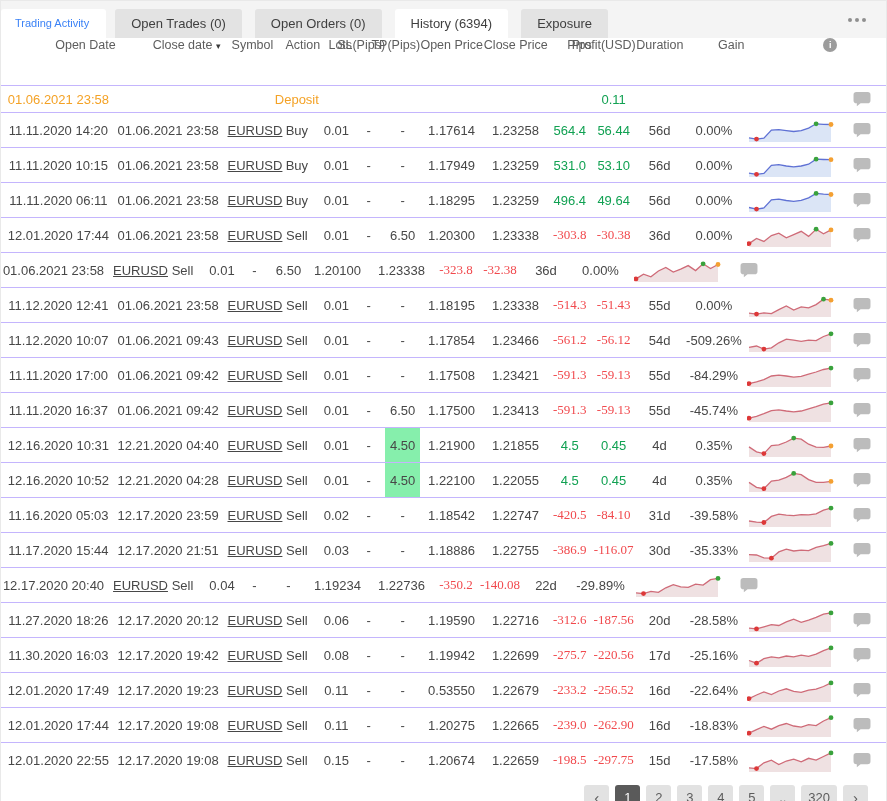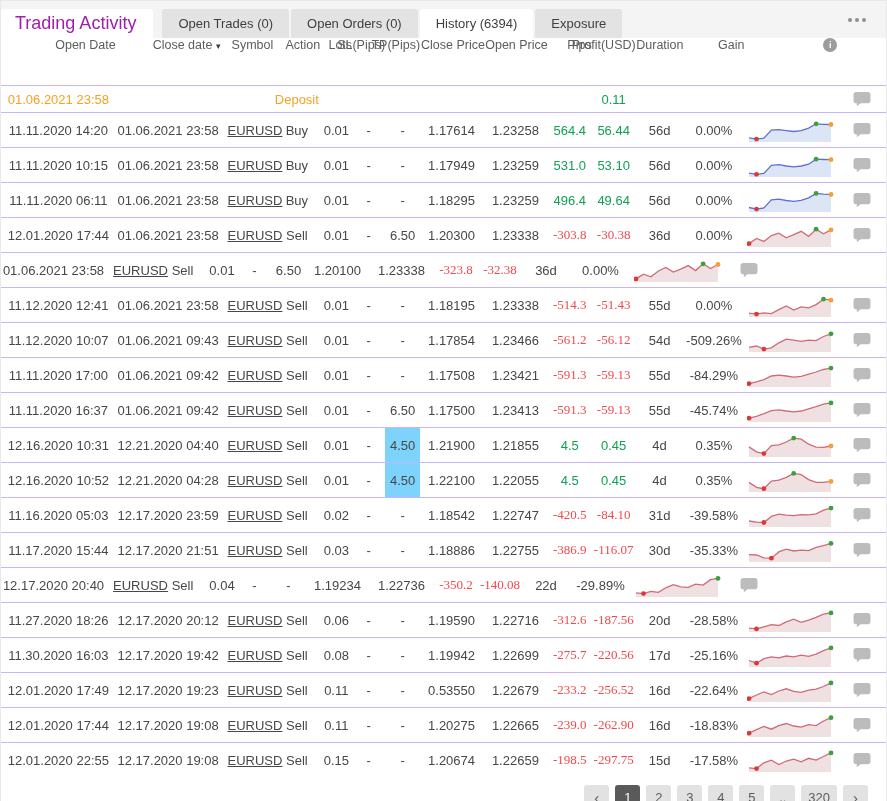--- a/index.html
+++ b/index.html
@@ -1,43 +1,43 @@
 <!DOCTYPE html>
 <html><head>
 <meta charset="utf-8">
 <style>
   html,body{margin:0;padding:0;background:#fff;}
   body{font-family:"Liberation Sans","DejaVu Sans",sans-serif;color:#474747;-webkit-font-smoothing:antialiased;}
   .app{width:887px;height:801px;overflow:hidden;background:#fff;box-sizing:border-box;border:1px solid #e9e9e9;border-bottom:none;display:flex;flex-direction:column;}
 
   
   .tabbar{height:37px;background:#f4f4f4;display:flex;align-items:flex-end;flex:0 0 auto;}
-  .title{background:#fff;height:29px;line-height:29px;padding:0 17px 0 14px;font-size:18px;color:#a21caf;border-radius:3px 3px 0 0;white-space:nowrap;}
-  .tabs{display:flex;align-items:flex-end;gap:2px;margin-left:9px;}
+  .title{background:#fff;height:29px;line-height:29px;padding:0 17px 0 14px;font-size:11px;color:#3b82f6;border-radius:3px 3px 0 0;white-space:nowrap;}
+  .tabs{display:flex;align-items:flex-end;gap:13px;margin-left:9px;}
   .tab{height:29px;line-height:29px;padding:0 16px;font-size:13px;color:#3f3f3f;background:#e3e3e3;border-radius:3px 3px 0 0;white-space:nowrap;cursor:pointer;}
   .tab.active{background:#fff;}
   .menu{margin-left:auto;margin-right:16px;align-self:center;display:flex;gap:3px;cursor:pointer;padding:4px;}
   .menu span{width:4px;height:4px;border-radius:50%;background:#8f8f8f;display:block;}
 
   
   .thead{height:47px;display:flex;flex:0 0 auto;background:#fff;}
   .hcell{display:flex;flex-direction:row;justify-content:flex-end;align-items:flex-start;font-size:12.5px;color:#5d5d5d;padding-bottom:10px;box-sizing:border-box;line-height:15px;white-space:nowrap;}
   .caret{font-style:normal;font-size:9px;color:#3a3a3a;}
   .info{width:14px;height:14px;border-radius:50%;background:#9c9c9c;color:#fff;font-size:9px;font-weight:bold;line-height:14px;text-align:center;display:inline-block;cursor:pointer;}
 
   .tbody{flex:0 0 auto;}
   .trow{display:flex;height:34px;border-top:1px solid #c4b5fd;align-items:flex-start;background:#fff;}
   .trow.deposit{height:26px;}
   .cell{display:flex;align-items:center;justify-content:center;font-size:13px;color:#474747;height:100%;box-sizing:border-box;white-space:nowrap;}
   .c0{width:115px}.c1{width:105px}.c2{width:53px}.c3{width:47px}.c4{width:32px}.c5{width:33px}.c6{width:35px}.c7{width:63px}.c8{width:65px}.c9{width:44px}.c10{width:44px}.c11{width:48px}.c12{width:61px}.c13{width:93px}.c14{width:49px}
   .sym{color:#474747;text-decoration:underline;cursor:pointer;margin-left:16px;}
   .pos{color:#11a152;}
   .neg{color:#f1494d;font-family:Liberation Serif, serif;}
   .dep{color:#f4a226;}
-  .hl{background:#7dd3fc;}
+  .hl{background:#86efac;}
   .bubble{display:inline-flex;cursor:pointer;}
 
   
   .pagerbar{height:40px;display:flex;align-items:center;justify-content:flex-end;gap:6px;padding-right:18px;flex:0 0 auto;}
   .pg{min-width:25px;height:25px;padding:0 7px;box-sizing:border-box;background:#e2e2e2;border-radius:3px;border:none;font-size:13px;color:#5c5c5c;display:flex;align-items:center;justify-content:center;cursor:pointer;font-family:inherit;}
   .pg.active{background:#5a5a5a;color:#fff;}
   .pg.nav{font-size:15px;}
 </style>
 </head>
 <body>
@@ -74,25 +74,25 @@
         <span>Lots</span>
       </div>
       <div class="hcell c5">
         <span>SL</span>
         <span>(Pips)</span>
       </div>
       <div class="hcell c6">
         <span>TP</span>
         <span>(Pips)</span>
       </div>
+      <div class="hcell c7">
+        <span>Open Price</span>
+      </div>
       <div class="hcell c8">
         <span>Close Price</span>
-      </div>
-      <div class="hcell c7">
-        <span>Open Price</span>
       </div>
       <div class="hcell c9">
         <span>Pips</span>
       </div>
       <div class="hcell c10">
         <span>Profit</span>
         <span>(USD)</span>
       </div>
       <div class="hcell c11">
         <span>Duration</span>

